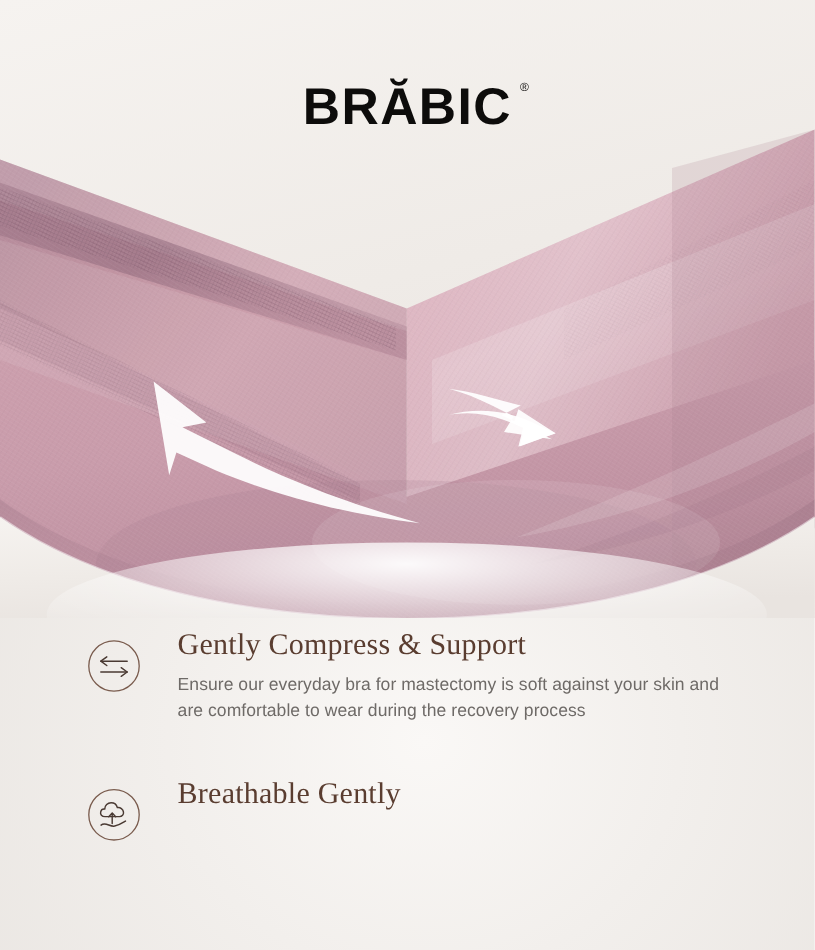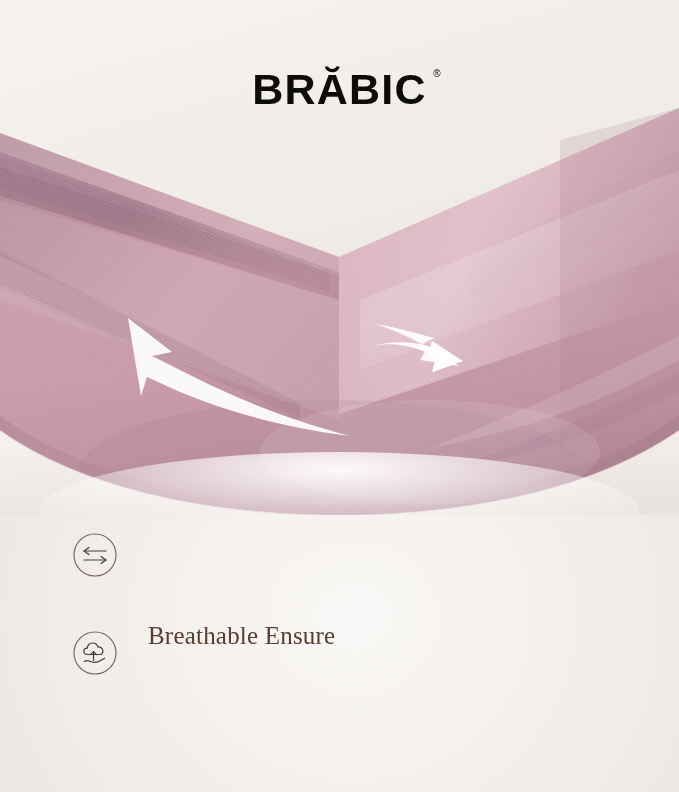--- a/index.html
+++ b/index.html
@@ -326,20 +326,24 @@
         <svg width="46" height="46" viewBox="0 0 46 46" xmlns="http://www.w3.org/2000/svg">
           <circle cx="23" cy="23" r="21" fill="none" stroke="#7a5c4e" stroke-width="1.1"></circle>
 
           <line x1="12" y1="19" x2="34" y2="19" stroke="#4a3a33" stroke-width="1.2" stroke-linecap="round"></line>
           <polyline points="17,15.4 12,19 17,22.6" fill="none" stroke="#4a3a33" stroke-width="1.2" stroke-linecap="round" stroke-linejoin="round"></polyline>
 
           <line x1="12" y1="28" x2="34" y2="28" stroke="#4a3a33" stroke-width="1.2" stroke-linecap="round"></line>
           <polyline points="29,24.4 34,28 29,31.6" fill="none" stroke="#4a3a33" stroke-width="1.2" stroke-linecap="round" stroke-linejoin="round"></polyline>
         </svg>
       </div>
+      <div class="feature-text">
+        <h3 class="feature-title">Gently Compress &amp; Support</h3>
+        <p class="feature-desc">Ensure our everyday bra for mastectomy is soft against your skin and are comfortable to wear during the recovery process</p>
+      </div>
     </div>
 
     <div class="feature feature--second">
       <div class="feature-icon">
         <svg width="46" height="46" viewBox="0 0 46 46" xmlns="http://www.w3.org/2000/svg">
           <circle cx="23" cy="23" r="21" fill="none" stroke="#7a5c4e" stroke-width="1.1"></circle>
 
           <path d="M15.5,24.5
                    C 12.8,24.5 11.4,22.6 11.9,20.6
                    C 12.3,18.9 13.9,18.0 15.3,18.2
@@ -348,18 +352,18 @@
                    C 28.3,16.6 30.6,18.3 30.9,20.7
                    C 31.2,22.9 29.7,24.5 27.6,24.5 Z" fill="none" stroke="#4a3a33" stroke-width="1.2" stroke-linejoin="round"></path>
 
           <line x1="21.5" y1="30.3" x2="21.5" y2="21.8" stroke="#4a3a33" stroke-width="1.2" stroke-linecap="round"></line>
           <polyline points="18.6,24.6 21.5,21.6 24.4,24.6" fill="none" stroke="#4a3a33" stroke-width="1.2" stroke-linecap="round" stroke-linejoin="round"></polyline>
 
           <path d="M12.2,31.6 C 16.0,28.6 19.4,33.2 23.6,32.4 C 27.2,31.7 29.6,30.0 32.6,28.2" fill="none" stroke="#4a3a33" stroke-width="1.2" stroke-linecap="round"></path>
         </svg>
       </div>
       <div class="feature-text">
-        <h3 class="feature-title">Breathable Ensure</h3>
+        <h3 class="feature-title">Breathable Gently</h3>
       </div>
     </div>
 
   </div>
 </div>
 
 </body></html>

